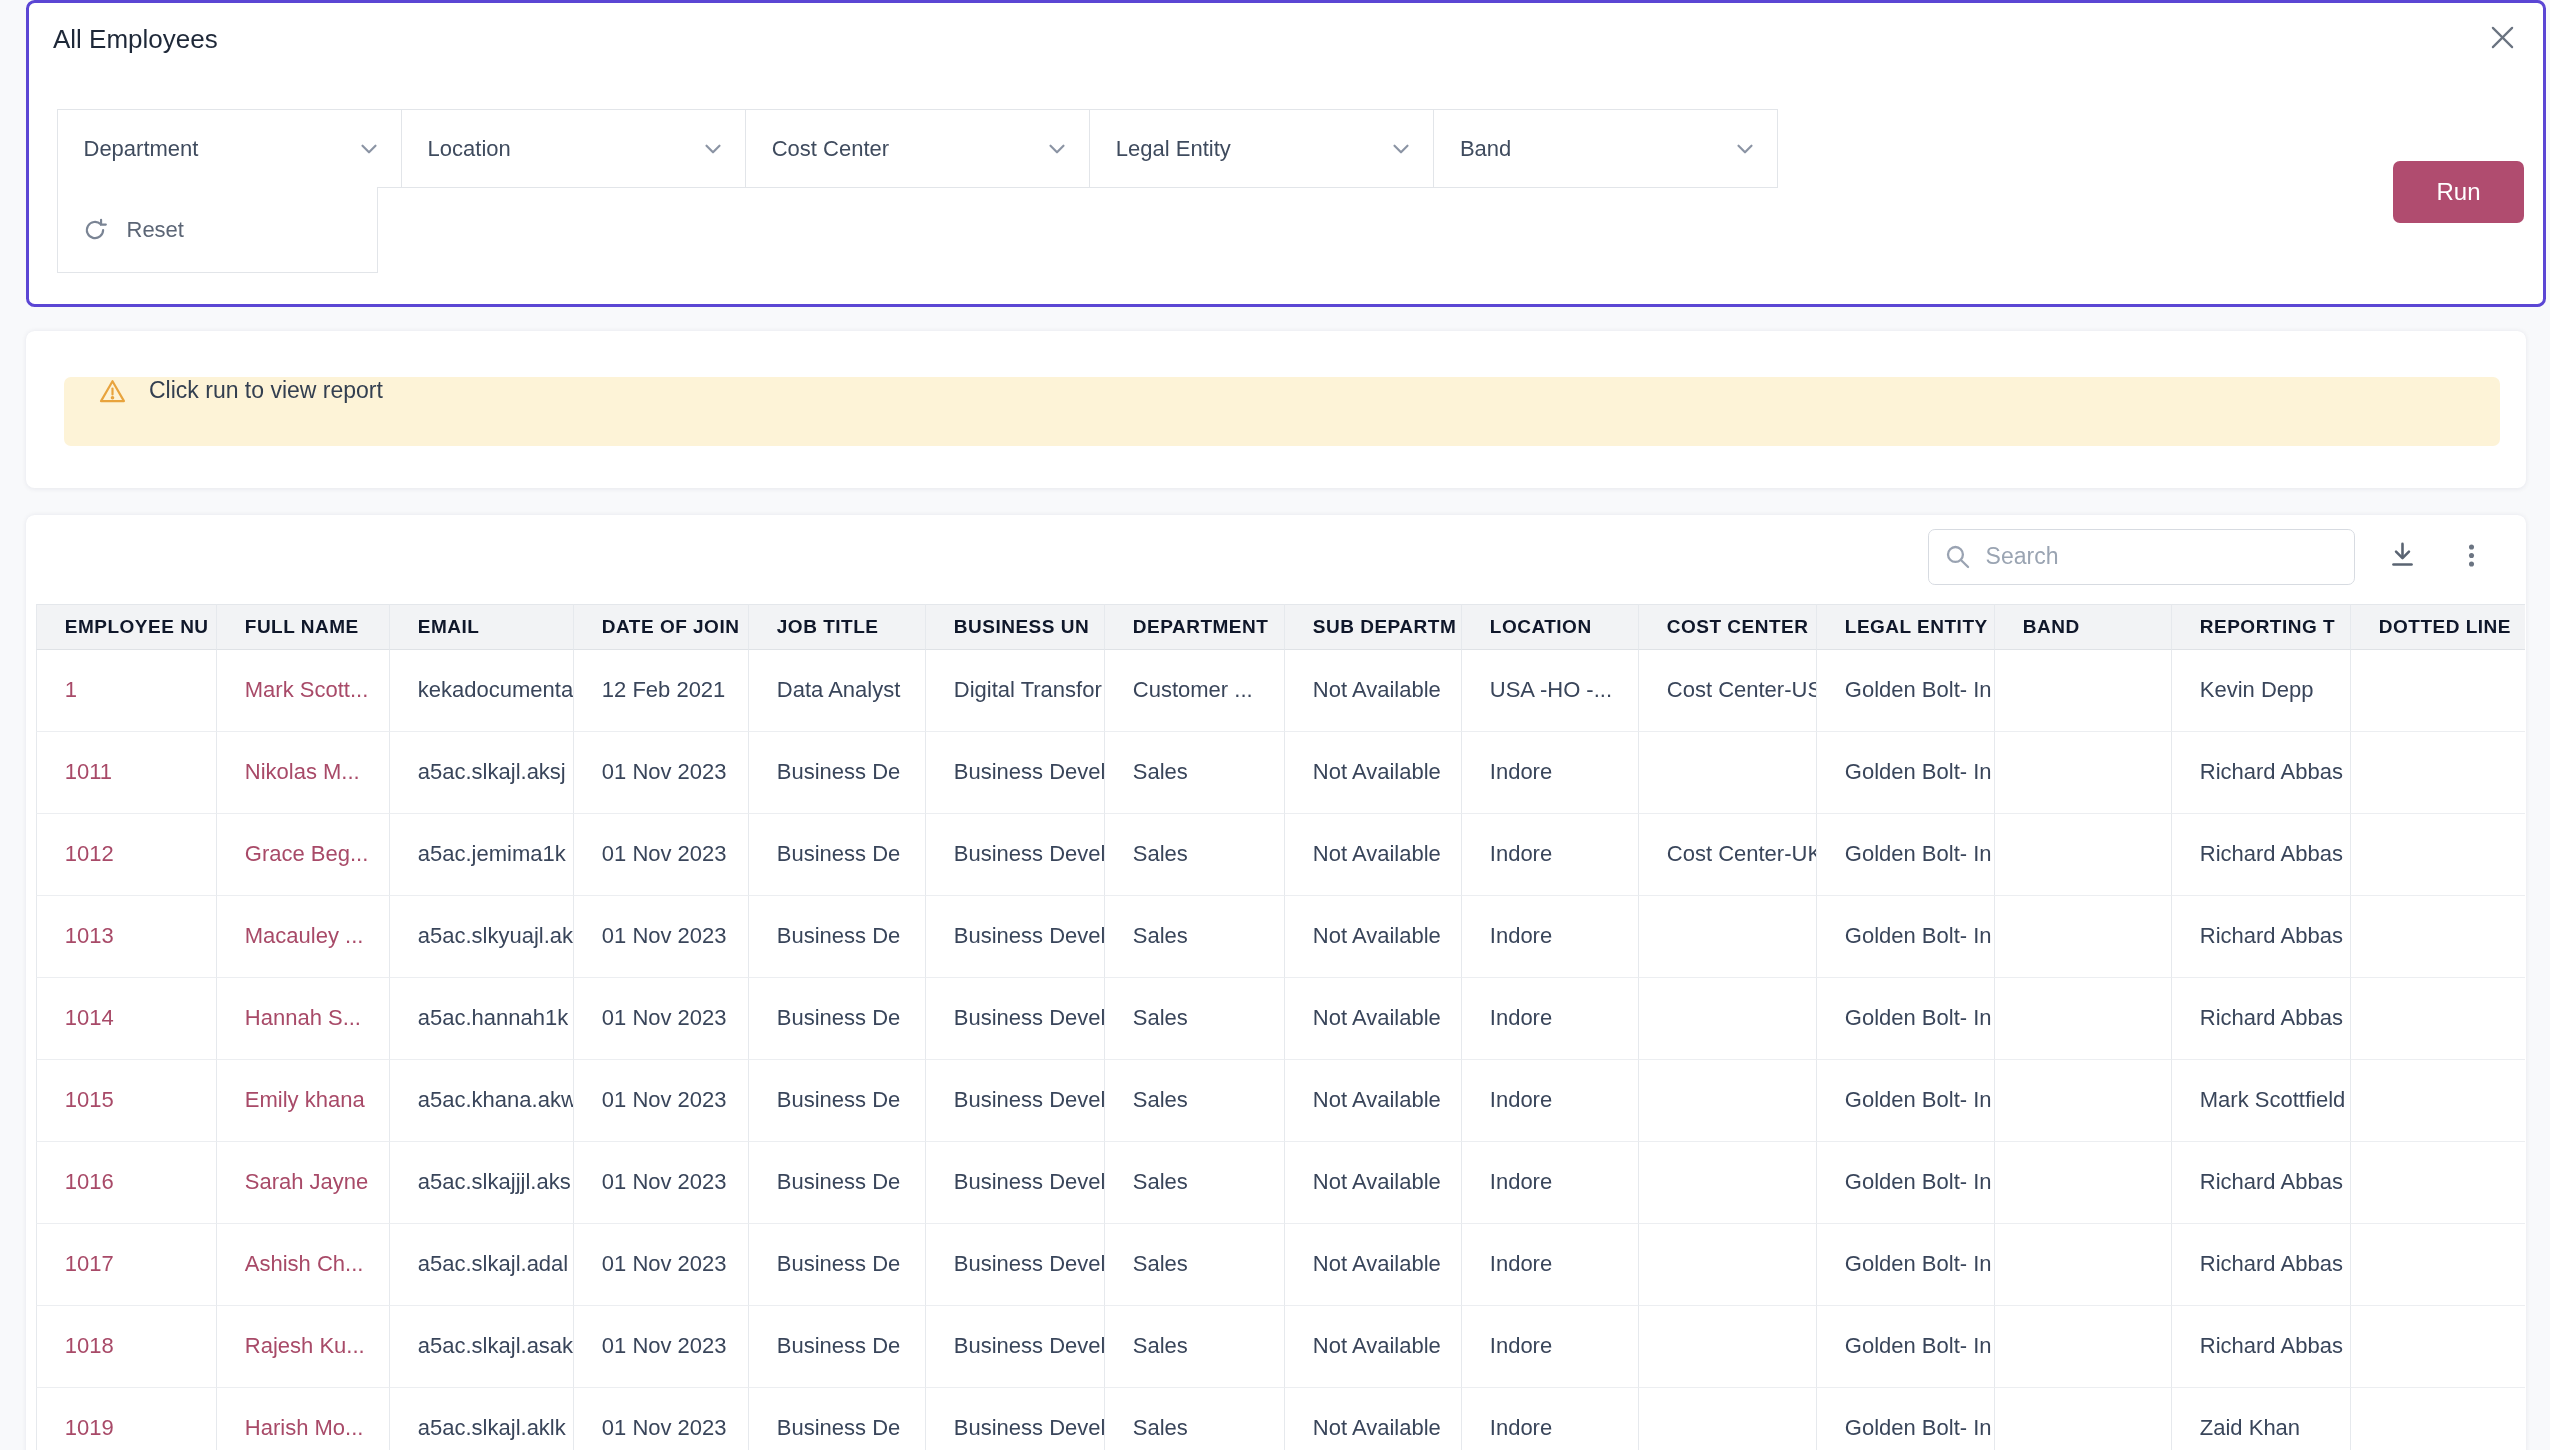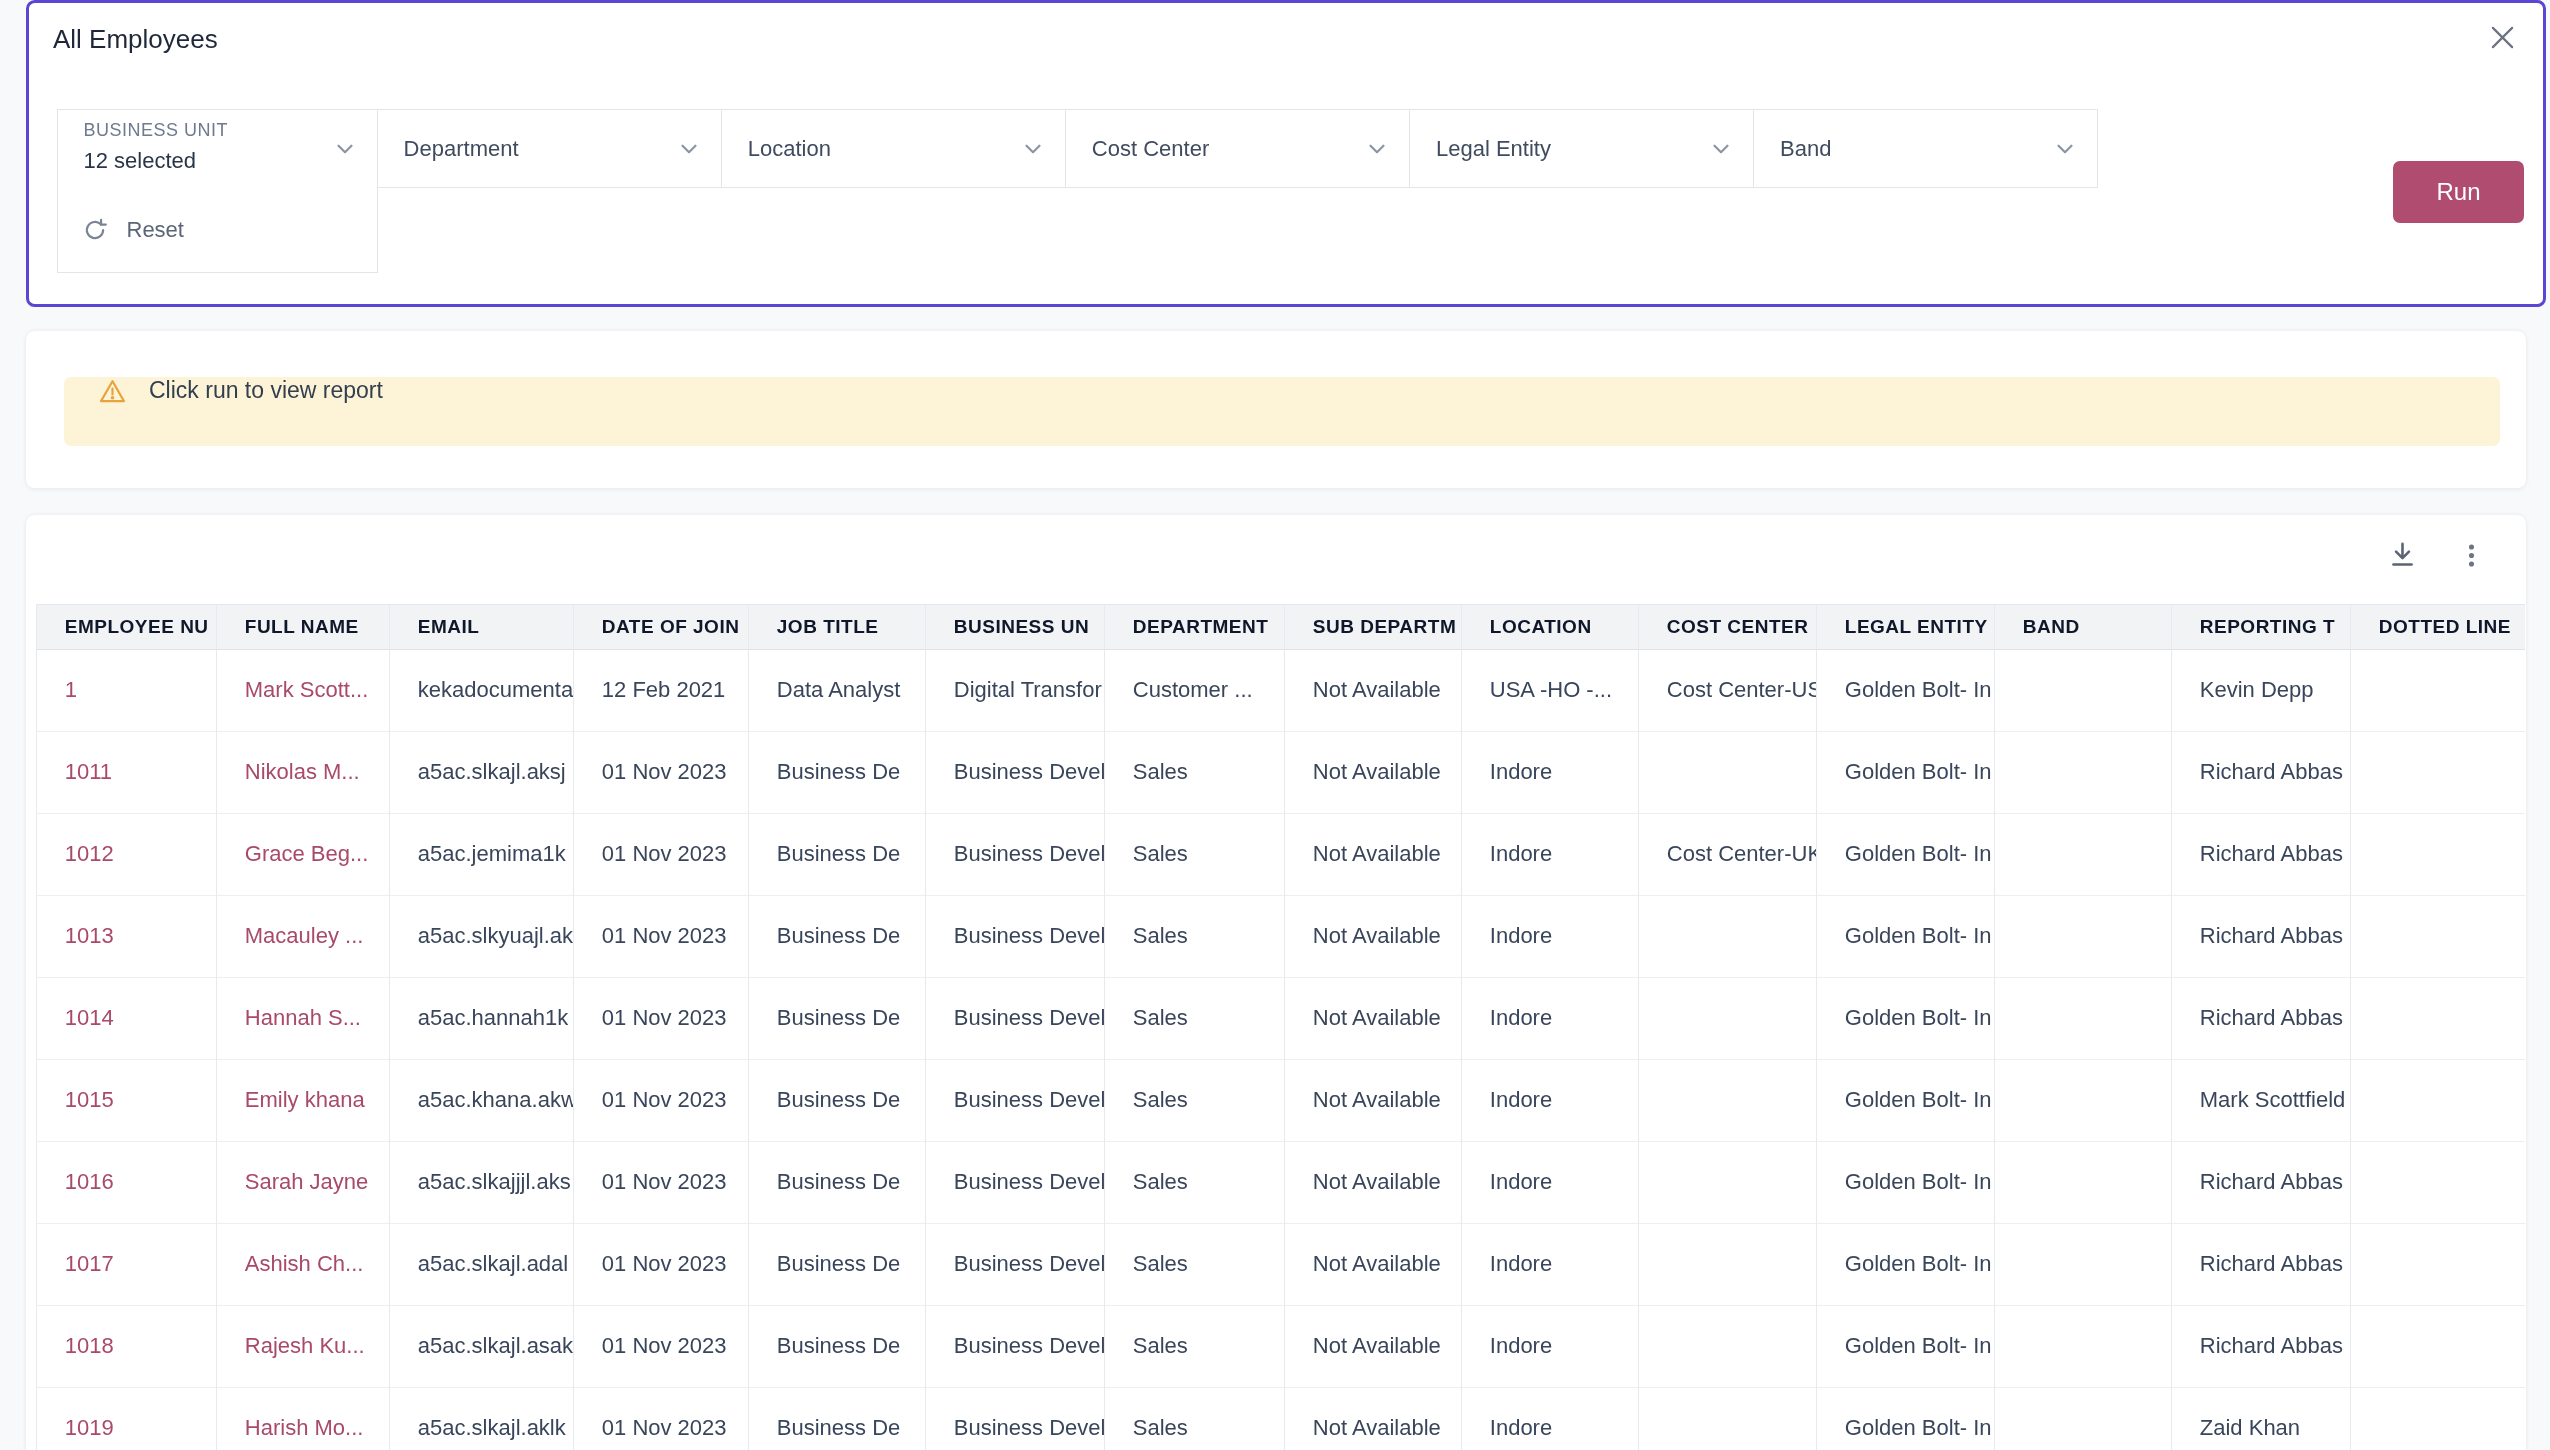--- a/index.html
+++ b/index.html
@@ -197,27 +197,20 @@
   <div class="panel-title">All Employees</div>
 
   <button class="close-btn">
     <svg width="33" height="33" viewBox="0 0 24 24" fill="none" stroke="#6a7380" stroke-width="1.6" stroke-linecap="round">
       <line x1="5" y1="5" x2="19" y2="19"></line>
         <line x1="19" y1="5" x2="5" y2="19"></line>
     </svg>
   </button>
 
   <div class="filter-row">
-    <div class="filter-box bu">
-      <div class="f-label">BUSINESS UNIT</div>
-      <div class="f-value">12 selected</div>
-      <svg class="chev" viewBox="0 0 24 24" fill="none" stroke="#8b94a4" stroke-width="2" stroke-linecap="round" stroke-linejoin="round">
-          <polyline points="6,9 12,15 18,9"></polyline>
-        </svg>
-    </div>
     <div class="filter-box plain">
       <span class="f-name">Department</span>
       <svg class="chev" viewBox="0 0 24 24" fill="none" stroke="#8b94a4" stroke-width="2" stroke-linecap="round" stroke-linejoin="round">
           <polyline points="6,9 12,15 18,9"></polyline>
         </svg>
     </div>
     <div class="filter-box plain">
       <span class="f-name">Location</span>
       <svg class="chev" viewBox="0 0 24 24" fill="none" stroke="#8b94a4" stroke-width="2" stroke-linecap="round" stroke-linejoin="round">
           <polyline points="6,9 12,15 18,9"></polyline>
@@ -260,20 +253,27 @@
       <path d="M12 3.5 L21.5 20 H2.5 Z"></path>
       <line x1="12" y1="9.5" x2="12" y2="14.5"></line>
       <circle cx="12" cy="17.2" r="0.6" fill="#e8a33d"></circle>
     </svg>
     <span>Click run to view report</span>
   </div>
 </div>
 
 <div class="card table-card">
   <div class="toolbar">
+    <div class="search-box">
+      <svg width="27.5" height="27.5" viewBox="0 0 24 24" fill="none" stroke="#9aa3b2" stroke-width="2" stroke-linecap="round">
+        <circle cx="10" cy="10" r="6.5"></circle>
+        <line x1="15" y1="15" x2="21" y2="21"></line>
+      </svg>
+      <input type="text" placeholder="Search" style="">
+    </div>
     <button class="icon-btn">
       <svg width="31" height="31" viewBox="0 0 24 24" fill="none" stroke="#5a6472" stroke-width="2" stroke-linecap="round" stroke-linejoin="round">
         <line x1="12" y1="3" x2="12" y2="13"></line>
         <polyline points="7,9 12,14 17,9"></polyline>
         <line x1="5" y1="19" x2="19" y2="19"></line>
       </svg>
     </button>
     <button class="icon-btn">
       <svg width="29" height="29" viewBox="0 0 24 24" fill="#6b7482">
         <circle cx="12" cy="5" r="2.1"></circle>

